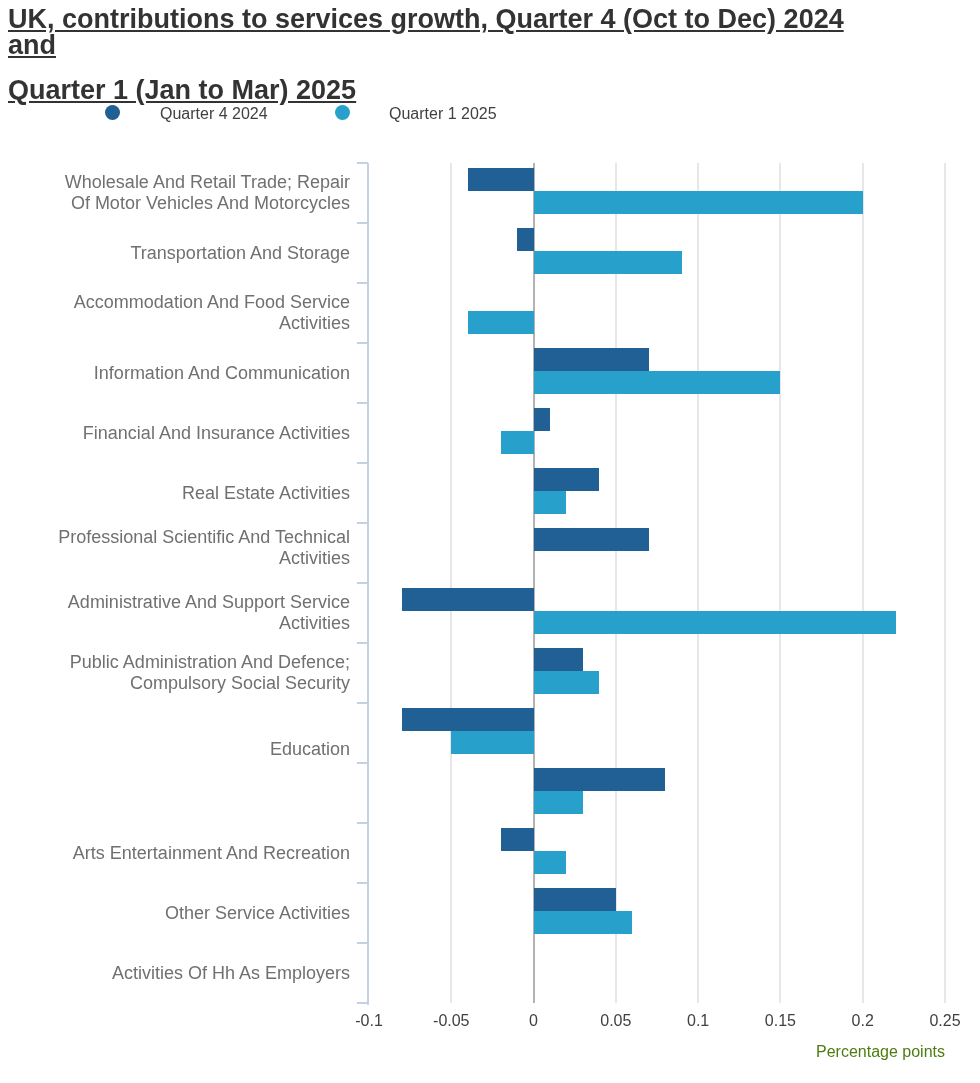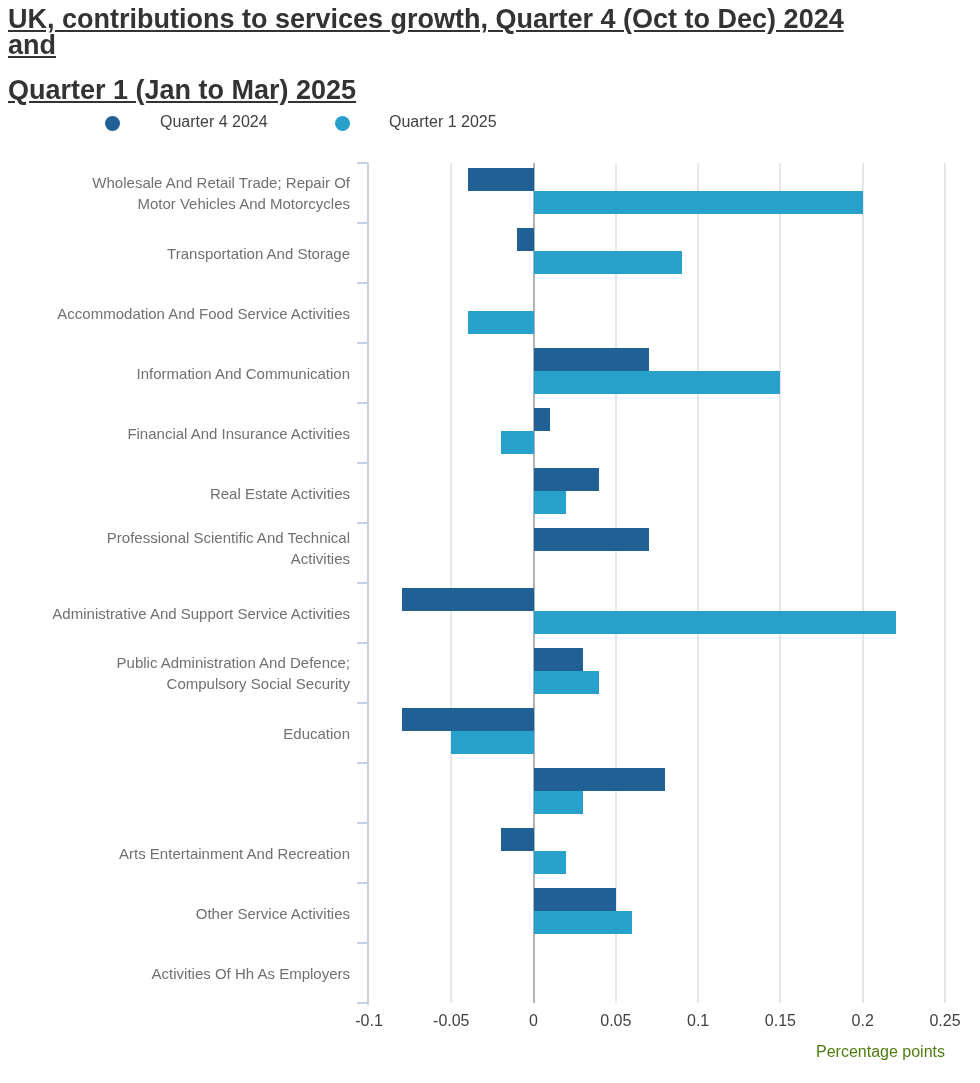--- a/index.html
+++ b/index.html
@@ -9,30 +9,30 @@
     background:#ffffff;
     font-family:"Liberation Sans","DejaVu Sans",sans-serif;
     overflow:hidden;
   }
   
   .title{position:absolute;left:8px;top:6px;width:870px;color:#333;font-weight:700;font-size:27px;text-decoration:underline;}
   .title-line{line-height:26px;}
   .title-line + .title-line{margin-top:19px;}
   
   .legend{position:absolute;left:105px;top:105px;width:600px;height:26px;}
-  .legend-item{position:absolute;top:0;display:flex;align-items:flex-end;gap:40px;height:26px;}
+  .legend-item{position:absolute;top:0;display:flex;align-items:flex-start;gap:40px;height:26px;}
   .legend-item.second{left:230px;gap:39px;}
   .legend-dot{width:15px;height:15px;border-radius:50%;flex:0 0 auto;}
   .legend-label{font-size:16px;color:#414042;white-space:nowrap;}
   
   .labels-col{position:absolute;left:0;top:163px;width:350px;height:840px;}
   .cat-label{
     position:absolute;right:0;width:298px;height:60px;
     display:flex;align-items:center;justify-content:flex-end;
-    text-align:right;font-size:15px;line-height:21px;color:#707071;
+    text-align:right;font-size:18px;line-height:21px;color:#707071;
   }
   
   .plot-area{position:absolute;left:369px;top:163px;width:576px;height:840px;}
   .gridline{position:absolute;top:0;height:840px;width:2px;background:#e7e7e8;}
   .gridline.zero{background:#b3b3b5;}
   .axis-line{position:absolute;left:-2px;top:0;width:2px;height:842px;background:#c5d1e3;}
   .y-tick{position:absolute;left:-12px;width:11px;height:2px;background:#c5d1e3;}
   .bar{position:absolute;height:23px;}
   
   .xtick{position:absolute;top:1012px;transform:translateX(-50%);font-size:16px;color:#414042;white-space:nowrap;}
@@ -62,21 +62,21 @@
   <div class="labels-col" id="labels-col">
       <div class="cat-label" style="top: 0px;">Wholesale And Retail Trade; Repair Of Motor Vehicles And Motorcycles</div>
       <div class="cat-label" style="top: 60px;">Transportation And Storage</div>
       <div class="cat-label" style="top: 120px; text-align: right;">Accommodation And Food Service Activities</div>
       <div class="cat-label" style="top: 180px;">Information And Communication</div>
       <div class="cat-label" style="top: 240px;">Financial And Insurance Activities</div>
       <div class="cat-label" style="top: 300px;">Real Estate Activities</div>
       <div class="cat-label" style="top: 355px;">Professional Scientific And Technical Activities</div>
       <div class="cat-label" style="top: 420px;">Administrative And Support Service Activities</div>
       <div class="cat-label" style="top: 480px;">Public Administration And Defence; Compulsory Social Security</div>
-      <div class="cat-label" style="top: 540px;">Education</div>
+      <div class="cat-label" style="top: 556px;">Education</div>
       <div class="cat-label" style="top: 660px;">Arts Entertainment And Recreation</div>
       <div class="cat-label" style="top: 720px;">Other Service Activities</div>
       <div class="cat-label" style="top: 780px;">Activities Of Hh As Employers</div>
     </div>
 
   <div class="plot-area" id="plot-area">
     <div id="gridlines">
         <div class="gridline" style="left: 81.2857px;"></div>
         <div class="gridline zero" style="left: 163.571px;"></div>
         <div class="gridline" style="left: 245.857px;"></div>

